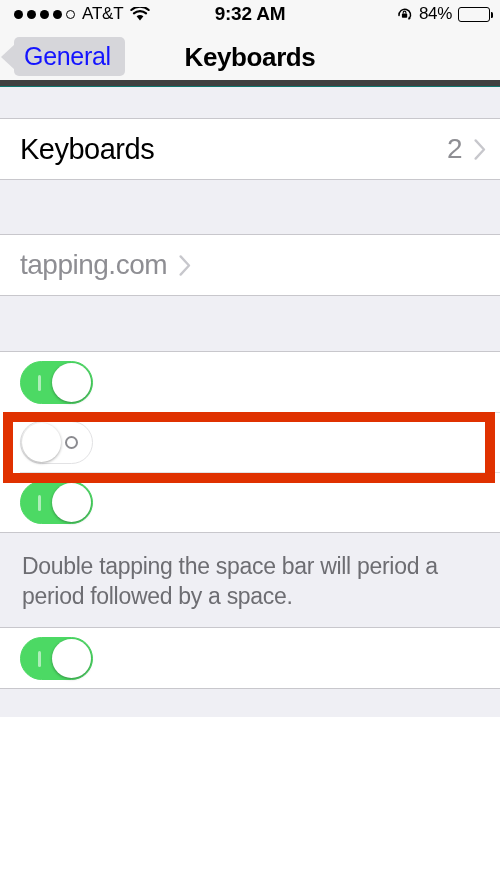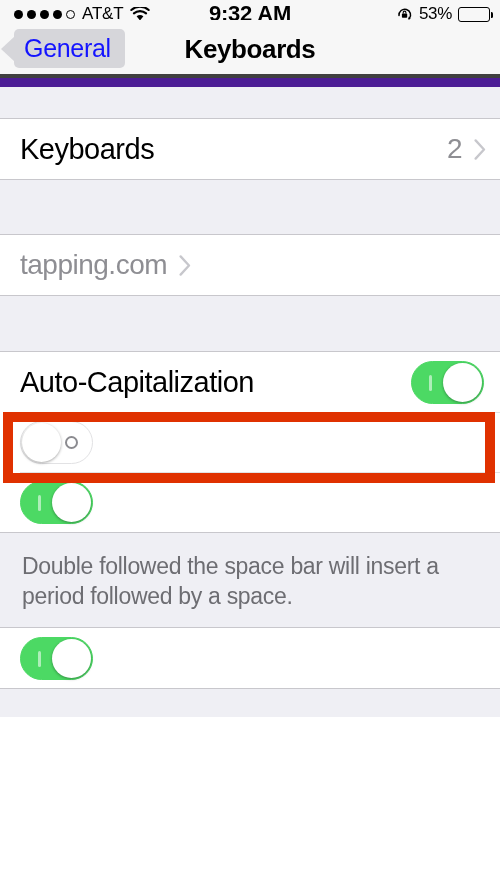--- a/index.html
+++ b/index.html
@@ -9,21 +9,21 @@
   }
   body {
     font-family: "Liberation Sans", sans-serif;
     -webkit-font-smoothing: antialiased;
   }
   #screen {
     position: relative;
     width: 500px;
     height: 717px;
     overflow: hidden;
-    background: #4c1d95;
+    background: #0f766e;
   }
 
   
   .statusbar {
     position: absolute;
     top: 0; left: 0;
     width: 500px; height: 28px;
     background: #f7f7f7;
     display: flex;
     align-items: center;
@@ -45,21 +45,21 @@
     font-size: 17px;
     font-weight: 400;
     color: #000;
     letter-spacing: -0.2px;
   }
   .wifi { width: 20px; height: 15px; display: block; }
   .sb-center {
     position: absolute;
     left: 0; right: 0;
     text-align: center;
-    font-size: 22px;
+    font-size: 19px;
     font-weight: 700;
     color: #000;
     letter-spacing: -0.2px;
     pointer-events: none;
   }
   .sb-right {
     margin-left: auto;
     display: flex;
     align-items: center;
     gap: 6px;
@@ -89,24 +89,24 @@
   }
   .battery .fill {
     height: 100%; width: 100%;
     background: #000;
     border-radius: 1px;
   }
 
   
   .navbar {
     position: absolute;
-    top: 20px; left: 0;
+    top: 28px; left: 0;
     width: 500px; height: 58px;
     background: #f7f7f7;
-    border-bottom: 4px solid #404040;
+    border-bottom: 6px solid #404040;
     box-sizing: border-box;
   }
   .nav-title {
     position: absolute;
     left: 0; right: 0; top: 14px;
     text-align: center;
     font-size: 26px;
     font-weight: 700;
     color: #000;
     letter-spacing: -0.4px;
@@ -278,21 +278,21 @@
     <div class="sb-center">9:32 AM</div>
     <div class="sb-right">
       <span class="rotlock">
         <svg viewBox="0 0 17 17" width="17" height="17">
           <path d="M3.0 9.5 A5.8 5.8 0 1 1 13.3 12.6" stroke="#000" stroke-width="1.5" fill="none" stroke-linecap="round"></path>
           <path d="M13.0 10.3 L14.6 12.8 L12.0 13.6 Z" fill="#000"></path>
           <rect x="5.9" y="7.6" width="5.3" height="4.2" rx="0.8" fill="#000"></rect>
           <path d="M7.2 7.6 V6.5 A1.35 1.35 0 0 1 9.9 6.5 V7.6" stroke="#000" stroke-width="1.1" fill="none"></path>
         </svg>
       </span>
-      <span class="batt-pct">53%</span>
+      <span class="batt-pct">84%</span>
       <span class="battery"><span class="fill"></span></span>
     </div>
   </div>
 
   <div class="navbar">
     <div class="back-btn">
       <div class="back-shape">
         <span class="back-label">General</span>
       </div>
     </div>
@@ -325,41 +325,40 @@
               <path d="M1.6 1.4 L10 10.5 L1.6 19.6" stroke="#c7c7cc" stroke-width="2.3" fill="none" stroke-linecap="round" stroke-linejoin="round"></path>
             </svg>
         </span>
       </div>
     </div>
 
     <div class="gap" style="height:55px"></div>
 
     <div class="group">
       <div class="row">
-        <span class="row-label">Auto-Capitalization</span>
         <span class="toggle on">
           <span class="tmark-bar"></span>
           <span class="knob"></span>
         </span>
       </div>
       <div class="row">
         <span class="toggle off">
           <span class="tmark-circle"></span>
           <span class="knob"></span>
         </span>
       </div>
       <div class="row">
         <span class="toggle on">
           <span class="tmark-bar"></span>
           <span class="knob"></span>
         </span>
       </div>
     </div>
 
-    <div class="footer-note">Double followed the space bar will insert a period followed by a space.</div>
+    <div class="footer-note">Double tapping the space bar will period a period followed by a space.</div>
 
     <div class="group">
       <div class="row">
         <span class="toggle on">
           <span class="tmark-bar"></span>
           <span class="knob"></span>
         </span>
       </div>
     </div>
 

